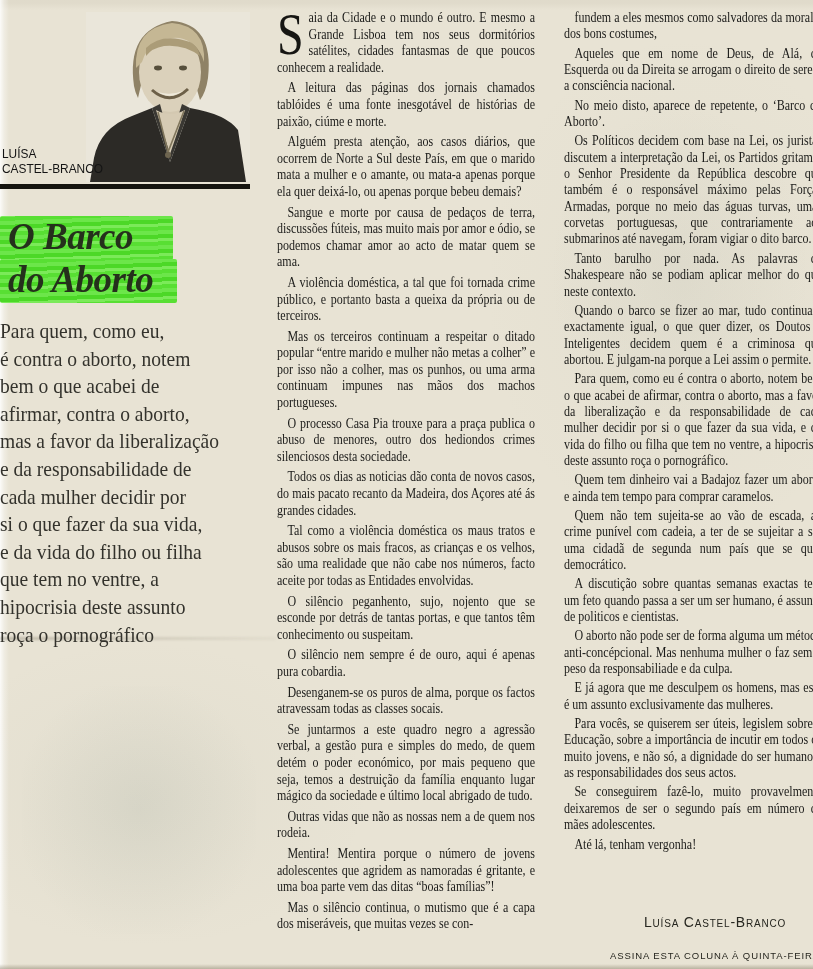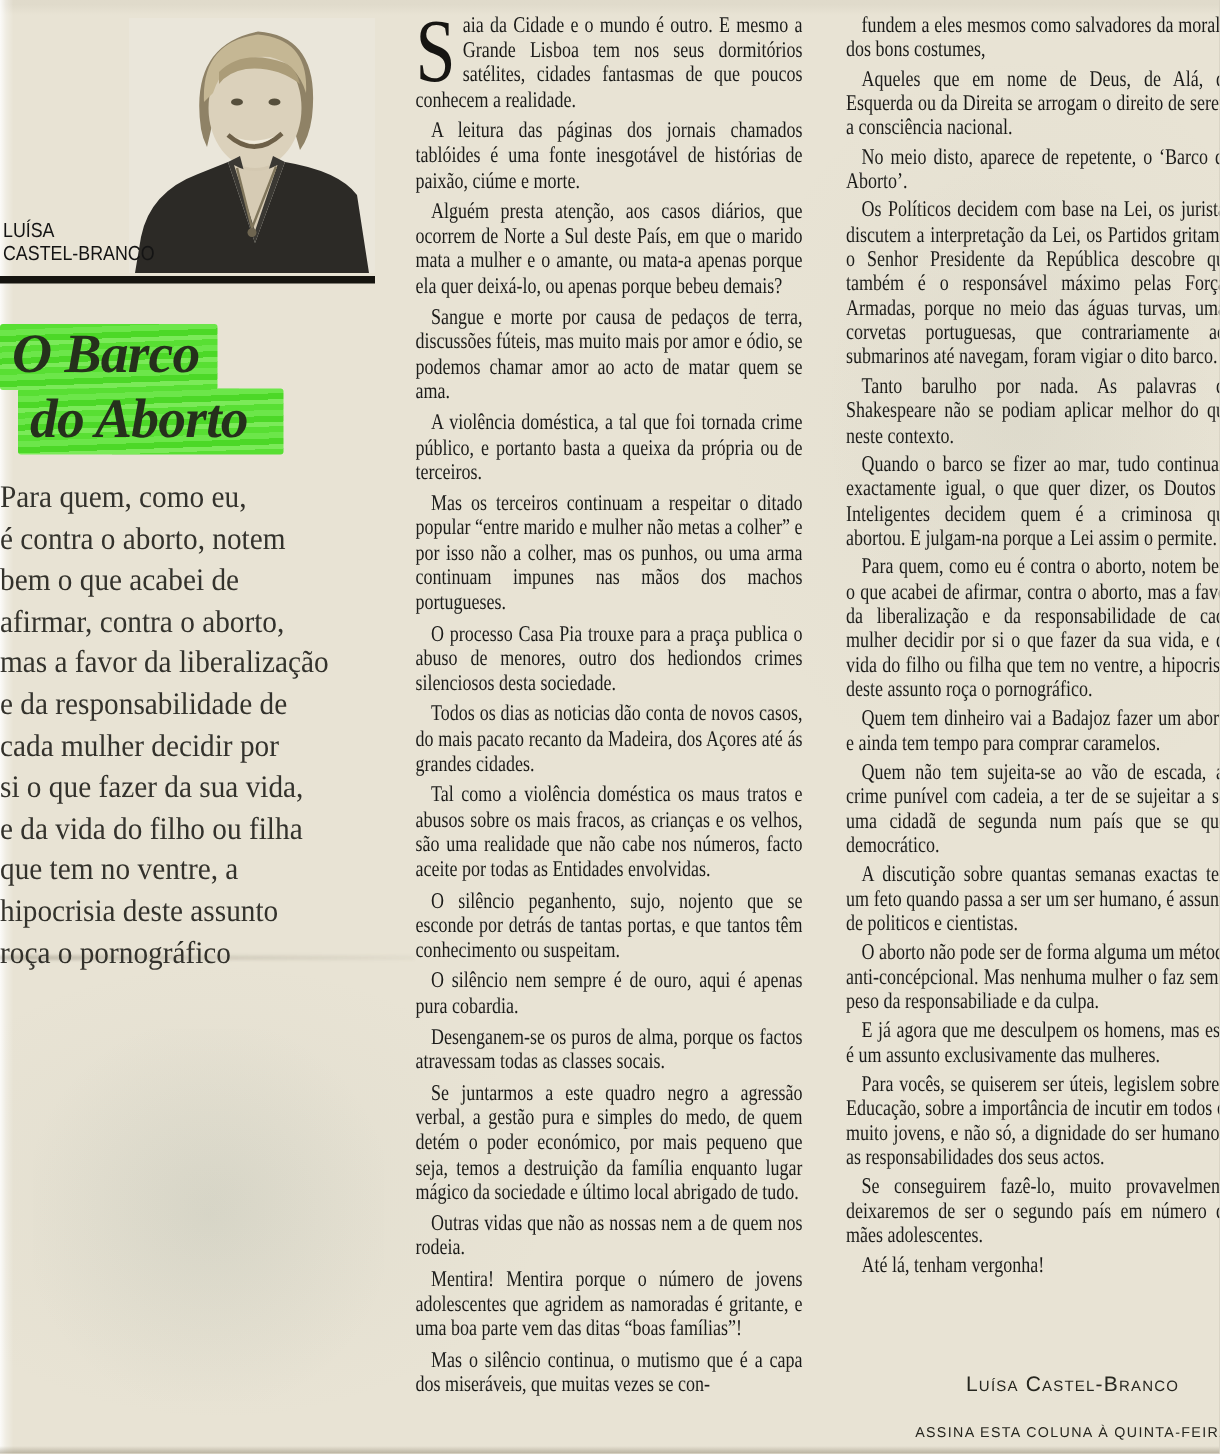--- a/index.html
+++ b/index.html
@@ -31,22 +31,22 @@
   .caption { position:absolute; left:2px; bottom:16px;
     font-family:"Liberation Sans",sans-serif; font-size:13.5px; line-height:15px;
     color:#141414; transform:scaleX(.88); transform-origin:0 100%; white-space:nowrap; }
   .caption-rule { position:absolute; left:0; bottom:3px; width:250px; height:5px; background:#15140f; }
 
   .headline { margin:24px 0 0 0; font-style:italic; font-weight:bold;
     font-size:37px; line-height:41px; color:#25301c; letter-spacing:-0.5px; }
   .hl-line { display:table; border-radius:2px; padding:0 24px 3px 8px;
     background-image:repeating-linear-gradient(-2deg,
       #58df33 0 4px, #7bea59 4px 7px, #4cd827 7px 11px, #6ce64a 11px 15px); }
-  .hl-1 { padding-right:12px; }
-  .hl-2 { margin-top:-1px;margin-left:12px; }
+  .hl-1 { padding-right:40px; }
+  .hl-2 { margin-top:-1px; }
 
   .lede { margin-top:15px; font-size:21px; line-height:27.6px; color:#33322c;
     width:107.5%; transform:scaleX(.93); transform-origin:0 0; }
   .lede-line { white-space:nowrap; }
 
   
   .textcol { position:absolute; top:0; height:969px; overflow:hidden; padding-top:9px; box-sizing:border-box; }
   .col-mid { left:277px; width:258px; }
   .col-right { left:564px; width:258px; }
   .colinner { width:125%; transform:scaleX(.8); transform-origin:0 0; }

